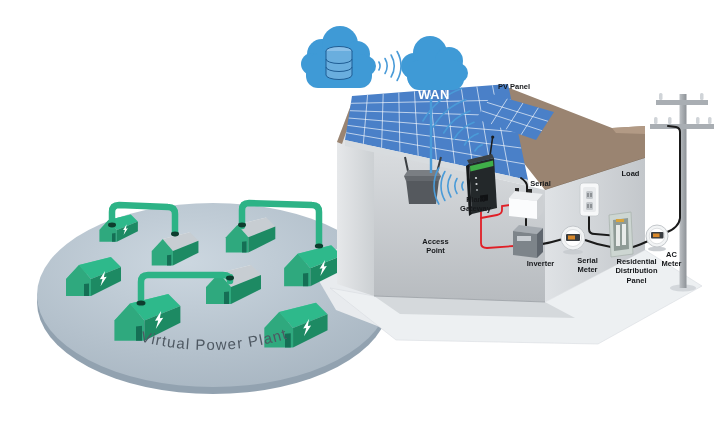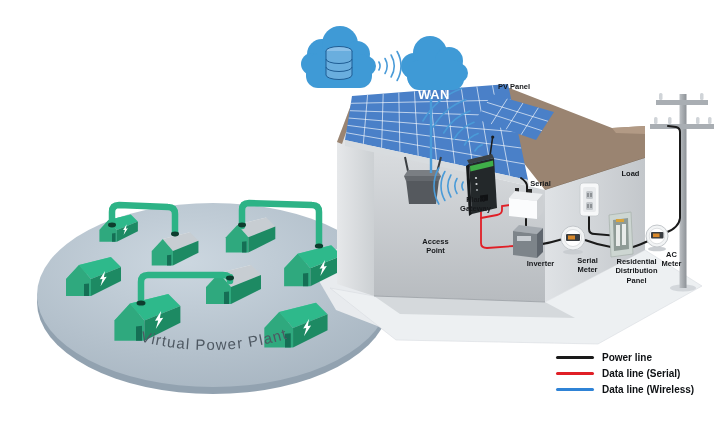--- a/index.html
+++ b/index.html
@@ -313,27 +313,13 @@
 <div id="wan-label" style="left:434px;top:59px;">WAN</div>
 <div class="label" style="left:421px;top:207px;width:36px;margin-top:30px;">Access Point</div>
 <div class="label" style="left:461px;top:195px;width:42px;">Plant Gateway</div>
 <div class="label" style="left:526px;top:179px;width:40px;">Serial</div>
 <div class="label" style="left:526px;top:259px;width:40px;">Inverter</div>
 <div class="label" style="left:580px;top:169px;width:30px;margin-left:36px;">Load</div>
 <div class="label" style="left:573px;top:256px;width:32px;">Serial Meter</div>
 <div class="label" style="left:622px;top:257px;width:60px;">Residential Distribution Panel</div>
 <div class="label" style="left:657px;top:250px;width:32px;">AC Meter</div>
 
-<div id="legend">
-  <div class="legend-row">
-    <div class="legend-swatch sw-power"></div>
-    <div class="legend-label">Power line</div>
-  </div>
-  <div class="legend-row">
-    <div class="legend-swatch sw-serial"></div>
-    <div class="legend-label">Data line (Serial)</div>
-  </div>
-  <div class="legend-row">
-    <div class="legend-swatch sw-wireless"></div>
-    <div class="legend-label">Data line (Wireless)</div>
-  </div>
 </div>
-</div>
 
 </body></html>

